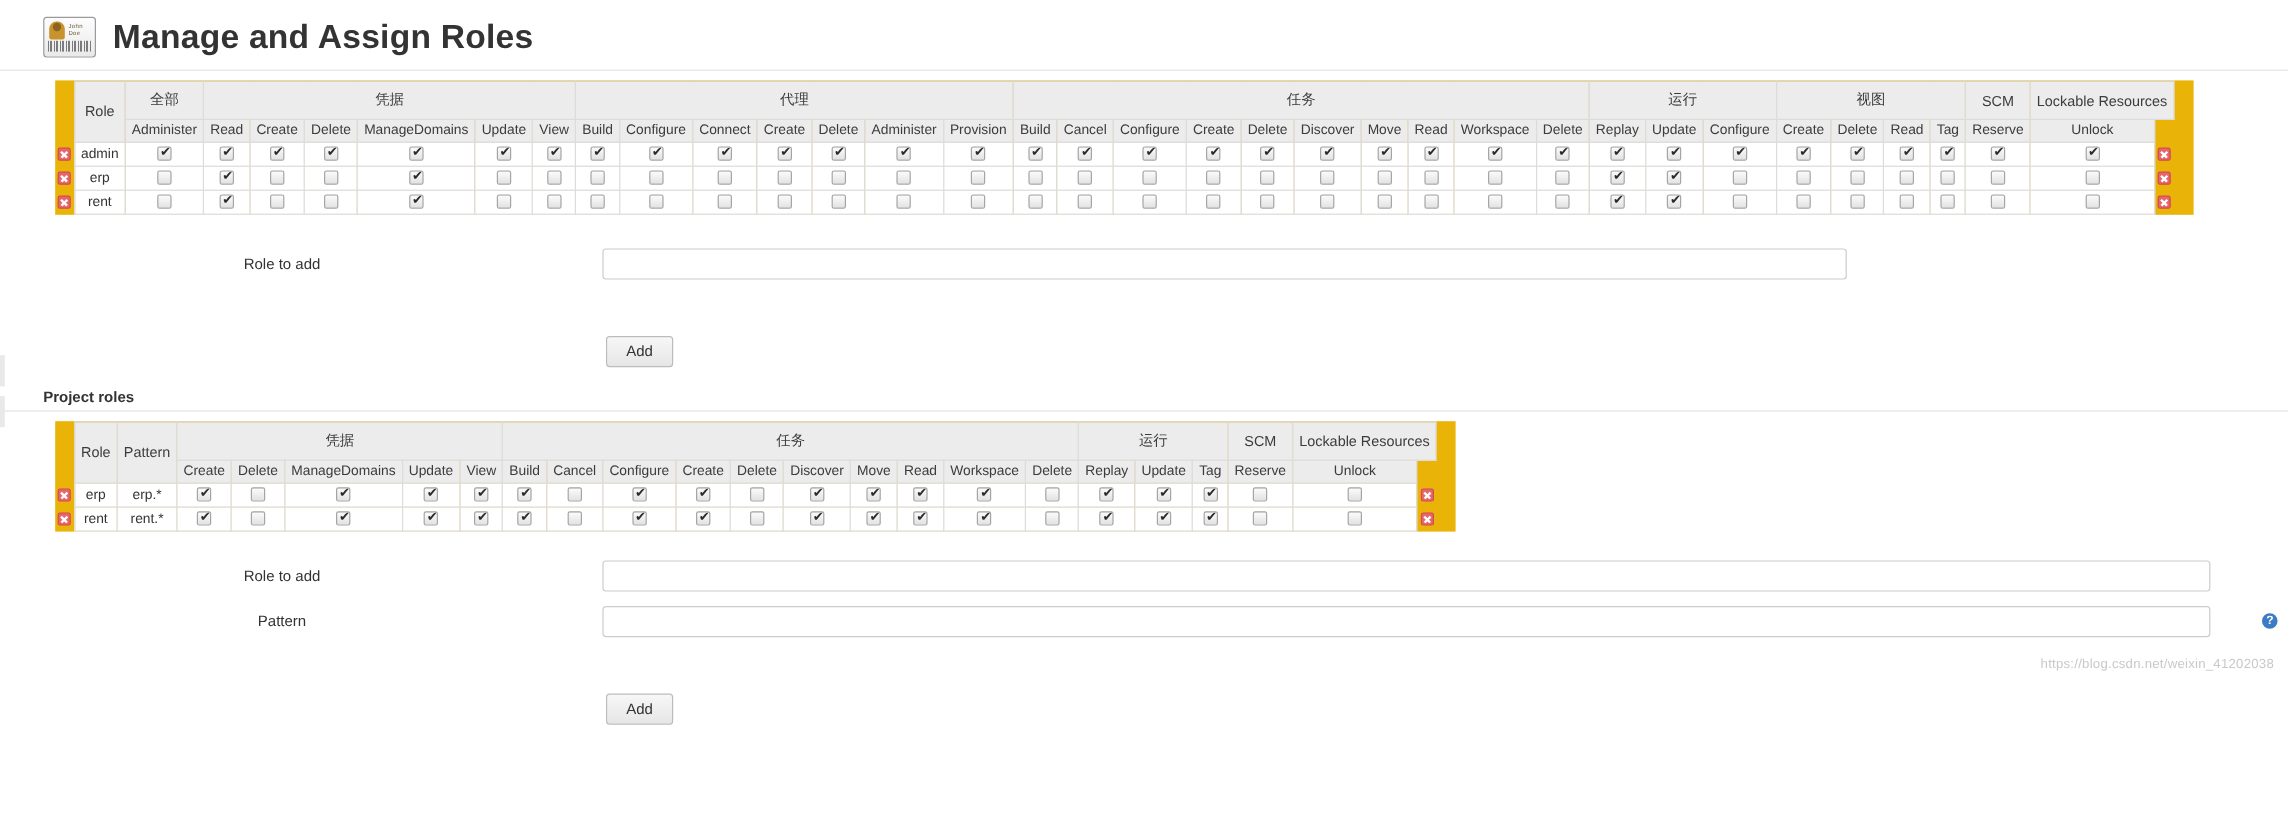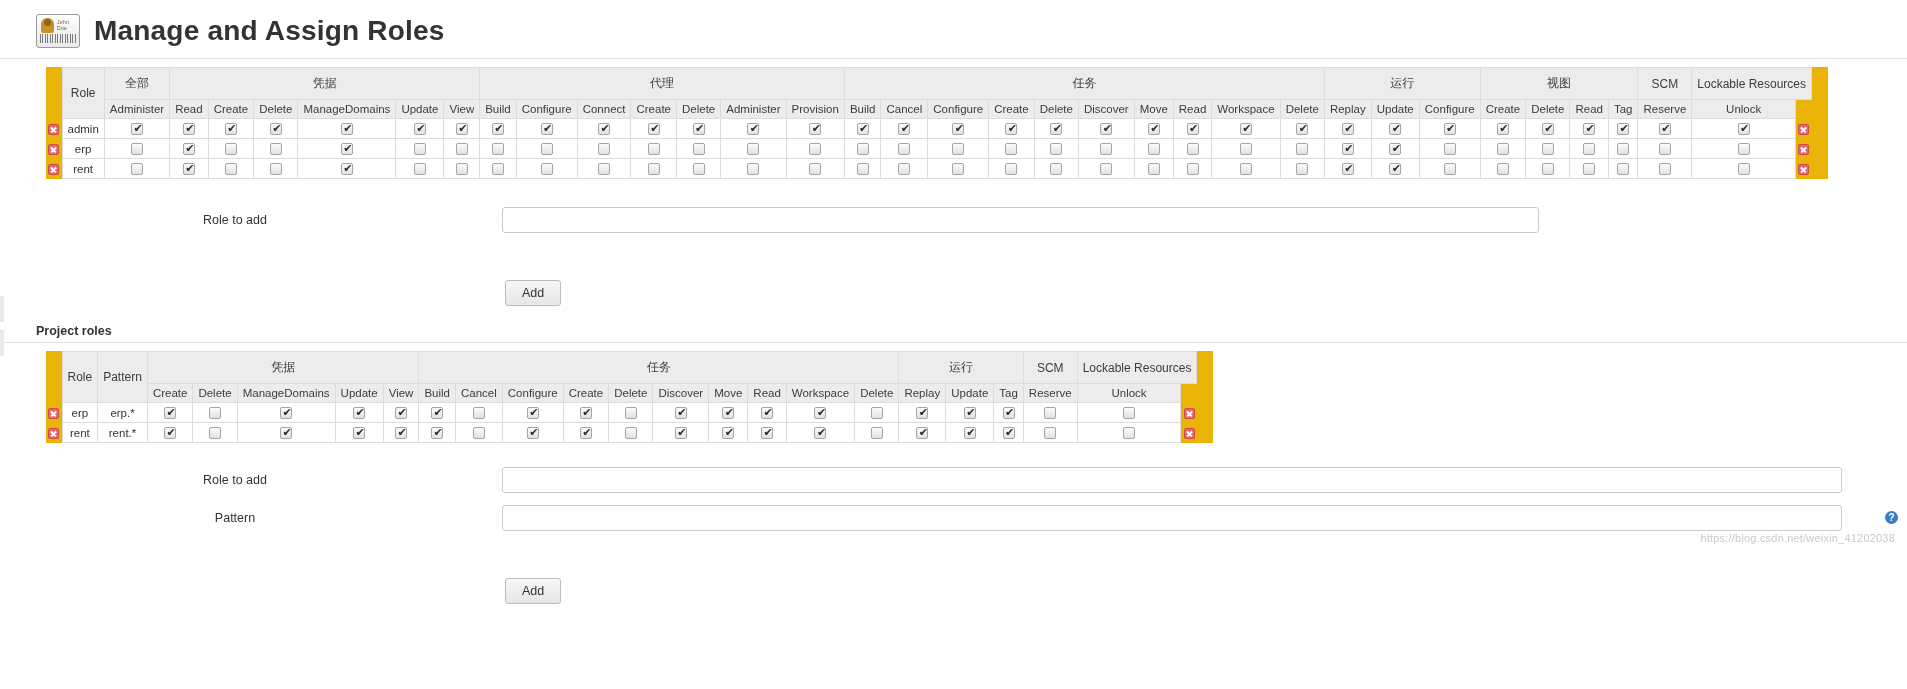--- a/index.html
+++ b/index.html
@@ -139,21 +139,21 @@
     background: linear-gradient(#f7f7f7, #e6e6e6);
     cursor: pointer; padding: 0 14px; margin-top: 33px;
   }
   .help-icon {
     position: absolute; right: 9px; width: 13px; height: 13px;
     border-radius: 50%; background: #3b7cc4; color: #fff;
     font-size: 10px; line-height: 13px; text-align: center;
     font-weight: bold; cursor: pointer;
   }
   .watermark {
-    position: absolute; right: 12px; bottom: 22px;
+    position: absolute; right: 12px; bottom: 6px;
     font-size: 11px; color: #c9c9c9; letter-spacing: .2px;
   }
   .edge-tick {
     position: absolute; left: 0; width: 4px; height: 26px;
     background: #e9e9e9;
   }
 </style>
 </head>
 <body>
 

